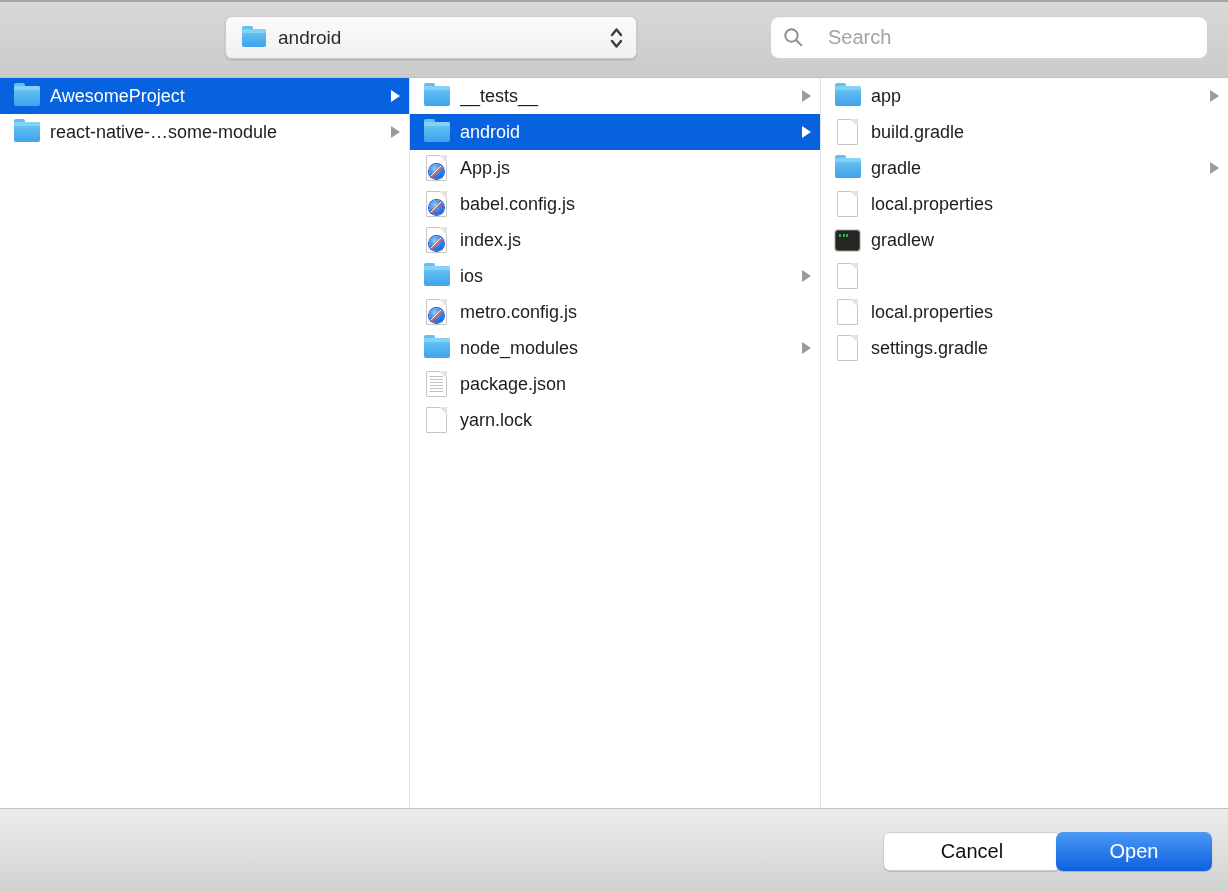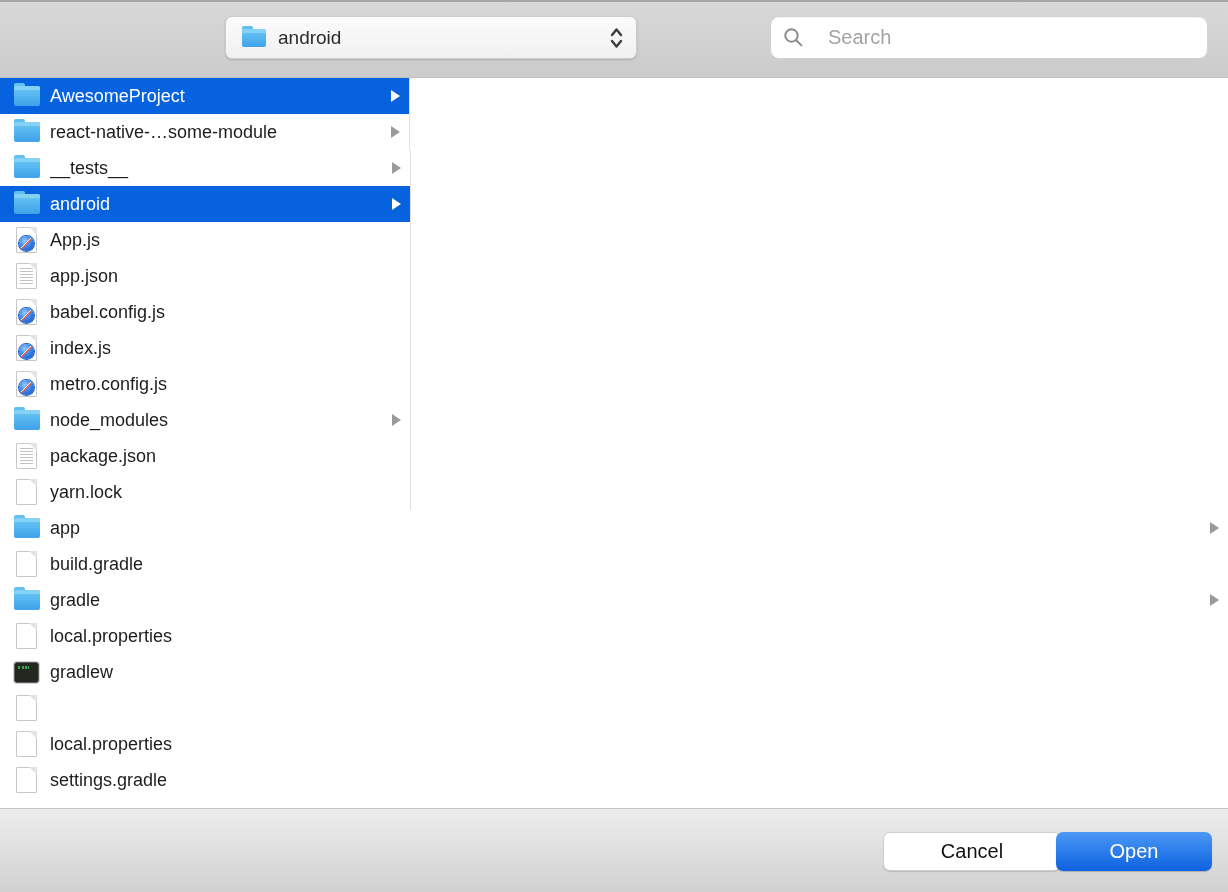--- a/index.html
+++ b/index.html
@@ -38,21 +38,21 @@
     display:flex; align-items:center; padding:0 12px;
   }
   .search-field input {
     border:none; outline:none; background:transparent;
     font-family:"Liberation Sans", sans-serif;
     font-size:20px; color:#000000; margin-left:24px; flex:1; min-width:0;
   }
   .search-field input::placeholder { color:#a3a3a3; }
 
   
-  .columns { display:flex; height:730px; background:#fff;flex-direction:column; }
+  .columns { display:flex; height:730px; background:#fff; }
   .column { overflow:hidden; }
   .column-1 { width:410px; border-right:1px solid #e0e0e0; }
   .column-2 { width:411px; border-right:1px solid #e0e0e0; }
   .column-3 { flex:1; }
 
   .row {
     height:36px; display:flex; align-items:center;
     padding-left:13px; padding-right:9px;
     font-size:18px; color:#1d1d1d; cursor:default;
     white-space:nowrap;
@@ -194,39 +194,40 @@
         <div class="row">
           <span class="icon-box">
             <span class="icon-doc icon-js">
               <span class="compass"></span>
             </span>
           </span>
           <span class="file-label">App.js</span>
         </div>
         <div class="row">
           <span class="icon-box">
-            <span class="icon-doc icon-doc-text"></span>
-          </span>
-          <span class="file-label">app.json</span>
-        </div>
-        <div class="row">
-          <span class="icon-box">
             <span class="icon-doc icon-js">
               <span class="compass"></span>
             </span>
           </span>
           <span class="file-label">babel.config.js</span>
         </div>
         <div class="row">
           <span class="icon-box">
             <span class="icon-doc icon-js">
               <span class="compass"></span>
             </span>
           </span>
           <span class="file-label">index.js</span>
+        </div>
+        <div class="row">
+          <span class="icon-box">
+            <span class="icon-folder"></span>
+          </span>
+          <span class="file-label">ios</span>
+          <span class="disclosure"></span>
         </div>
         <div class="row">
           <span class="icon-box">
             <span class="icon-doc icon-js">
               <span class="compass"></span>
             </span>
           </span>
           <span class="file-label">metro.config.js</span>
         </div>
         <div class="row">

